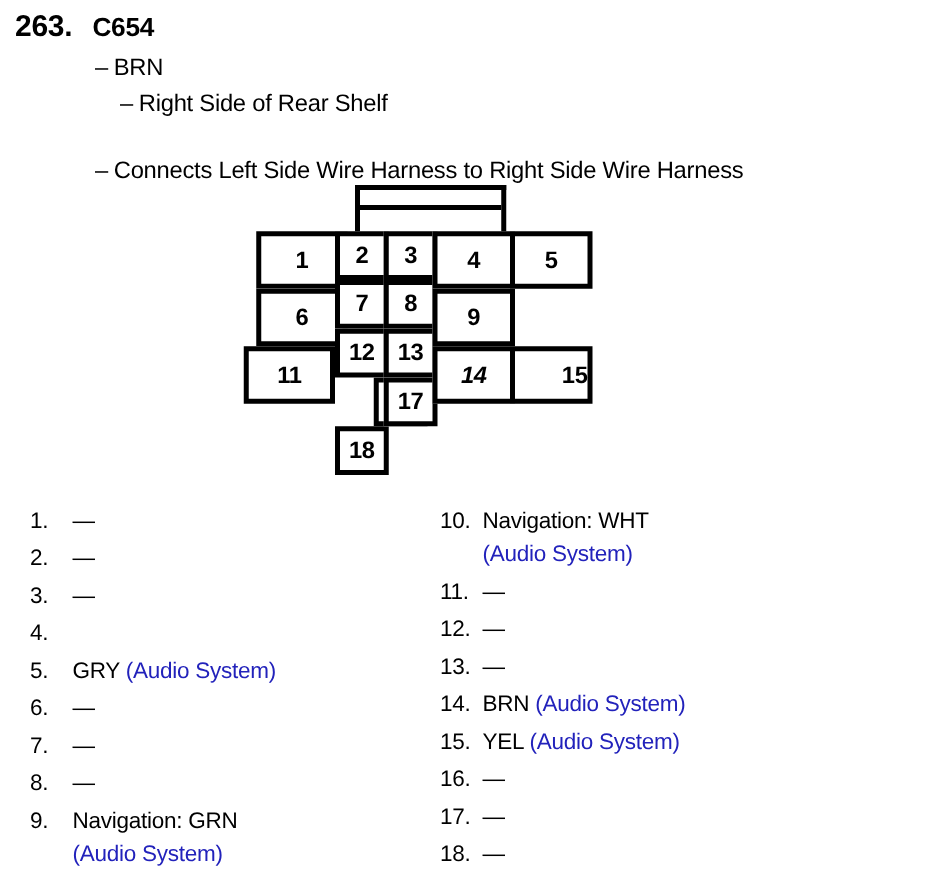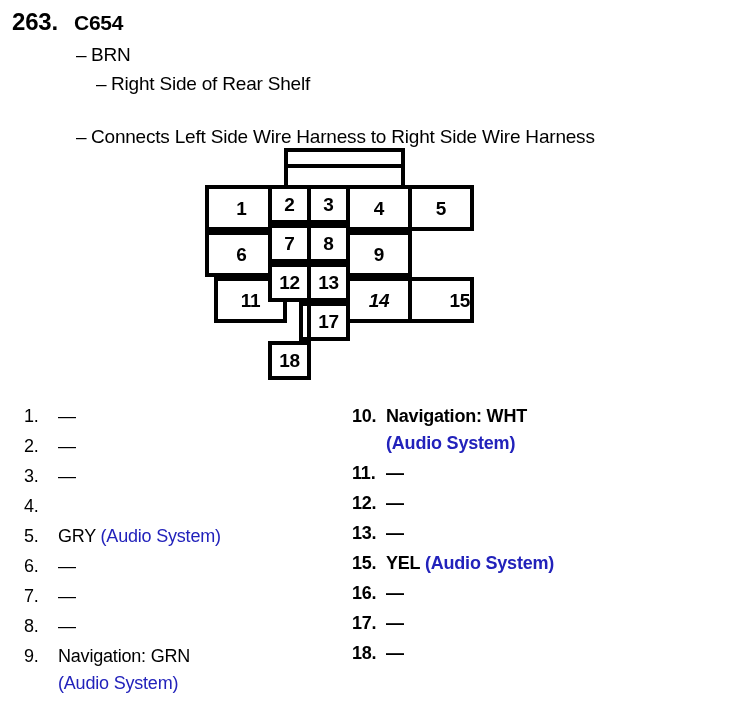--- a/index.html
+++ b/index.html
@@ -87,21 +87,21 @@
     position: absolute;
     background: #000000;
   }
 
   
   .pin-list {
     position: absolute;
     top: 406px;
   }
   #pin-list-left  { left: 24px;  width: 320px; }
-  #pin-list-right { left: 352px; width: 370px; font-weight: bold; }
+  #pin-list-right { left: 352px; width: 370px; }
 
   .pin-row {
     display: flex;
     align-items: baseline;
     margin-bottom: 9px;
     font-size: 18px;
     letter-spacing: -0.2px;
     white-space: nowrap;
   }
   .pin-num {
@@ -153,21 +153,21 @@
   <div id="latch-tab" style="left: 89px; top: 8px; width: 121px; height: 39px;">
     <div id="latch-tab-line" style="left: 0px; right: 0px; top: 12px; height: 4px;"></div>
   </div>
 
 <div class="conn-cell" style="left: 10px; top: 45px; width: 73px; height: 46px;">
       <span>1</span>
     </div>
     <div class="conn-cell" style="left: 10px; top: 91px; width: 73px; height: 46px;">
       <span>6</span>
     </div>
-    <div class="conn-cell" style="left: 19px; top: 137px; width: 73px; height: 46px;">
+    <div class="conn-cell" style="left: 0; top: 137px; width: 73px; height: 46px;">
       <span>11</span>
     </div>
     <div class="conn-cell" style="left: 73px; top: 45px; width: 43px; height: 39px;">
       <span>2</span>
     </div>
     <div class="conn-cell" style="left: 73px; top: 84px; width: 43px; height: 39px;">
       <span>7</span>
     </div>
     <div class="conn-cell" style="left: 73px; top: 123px; width: 43px; height: 39px; text-align: right;">
       <span>12</span>
@@ -257,20 +257,24 @@
     </div>
     <div class="pin-row">
       <span class="pin-num">12.</span>
       <span class="pin-desc pin-empty">—</span>
     </div>
     <div class="pin-row">
       <span class="pin-num">13.</span>
       <span class="pin-desc pin-empty">—</span>
     </div>
     <div class="pin-row">
+      <span class="pin-num">14.</span>
+      <span class="pin-desc">BRN <span class="sys">(Audio System)</span></span>
+    </div>
+    <div class="pin-row">
       <span class="pin-num">15.</span>
       <span class="pin-desc">YEL <span class="sys">(Audio System)</span></span>
     </div>
     <div class="pin-row">
       <span class="pin-num">16.</span>
       <span class="pin-desc pin-empty">—</span>
     </div>
     <div class="pin-row">
       <span class="pin-num">17.</span>
       <span class="pin-desc pin-empty">—</span>

